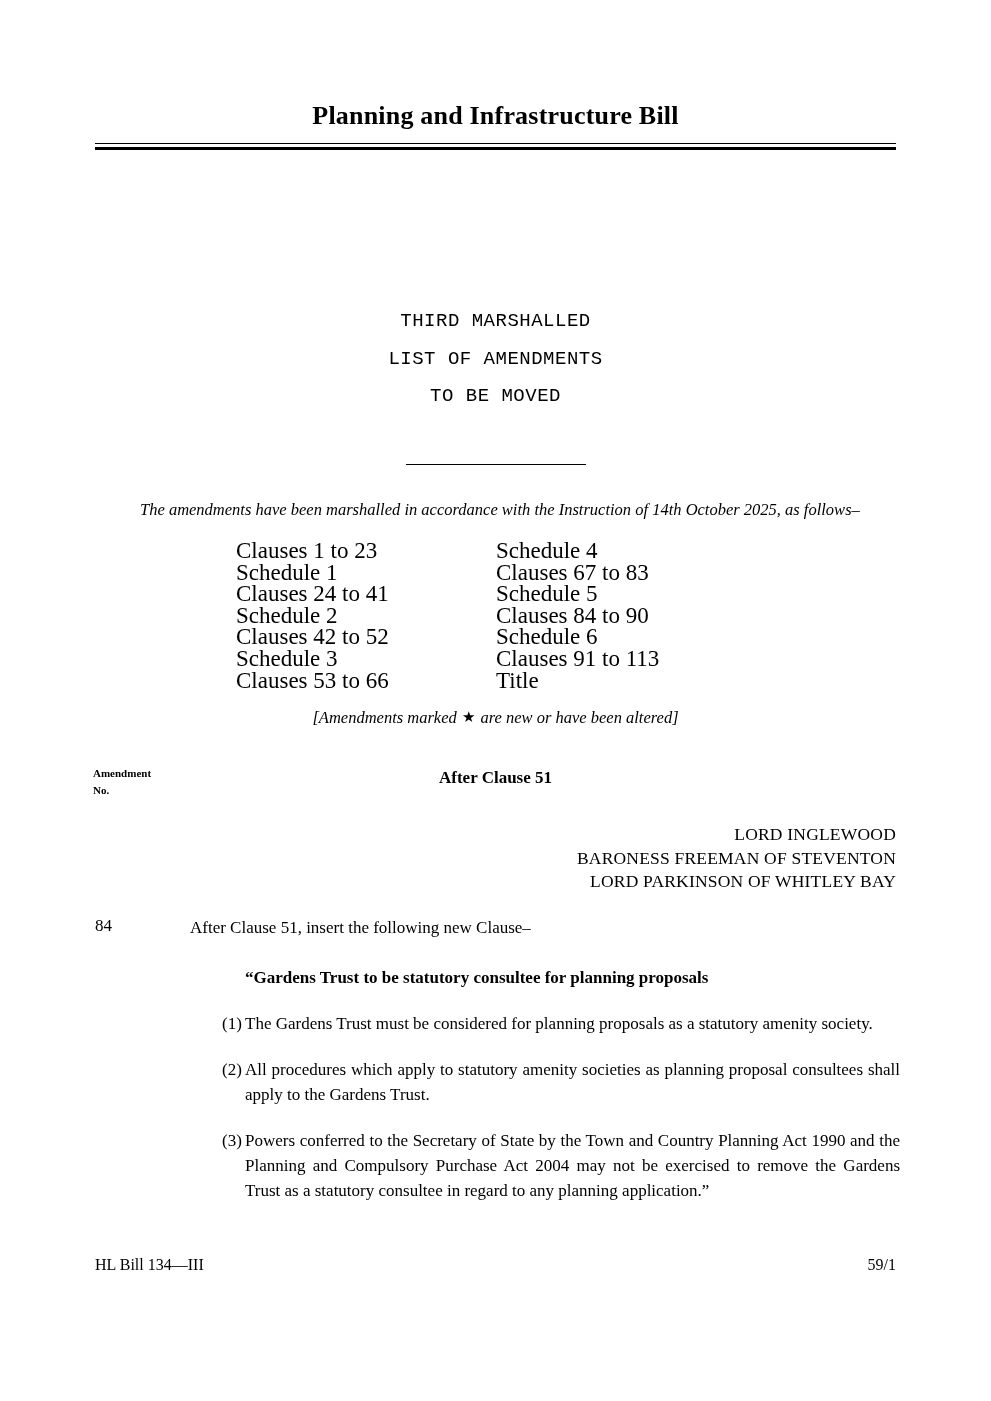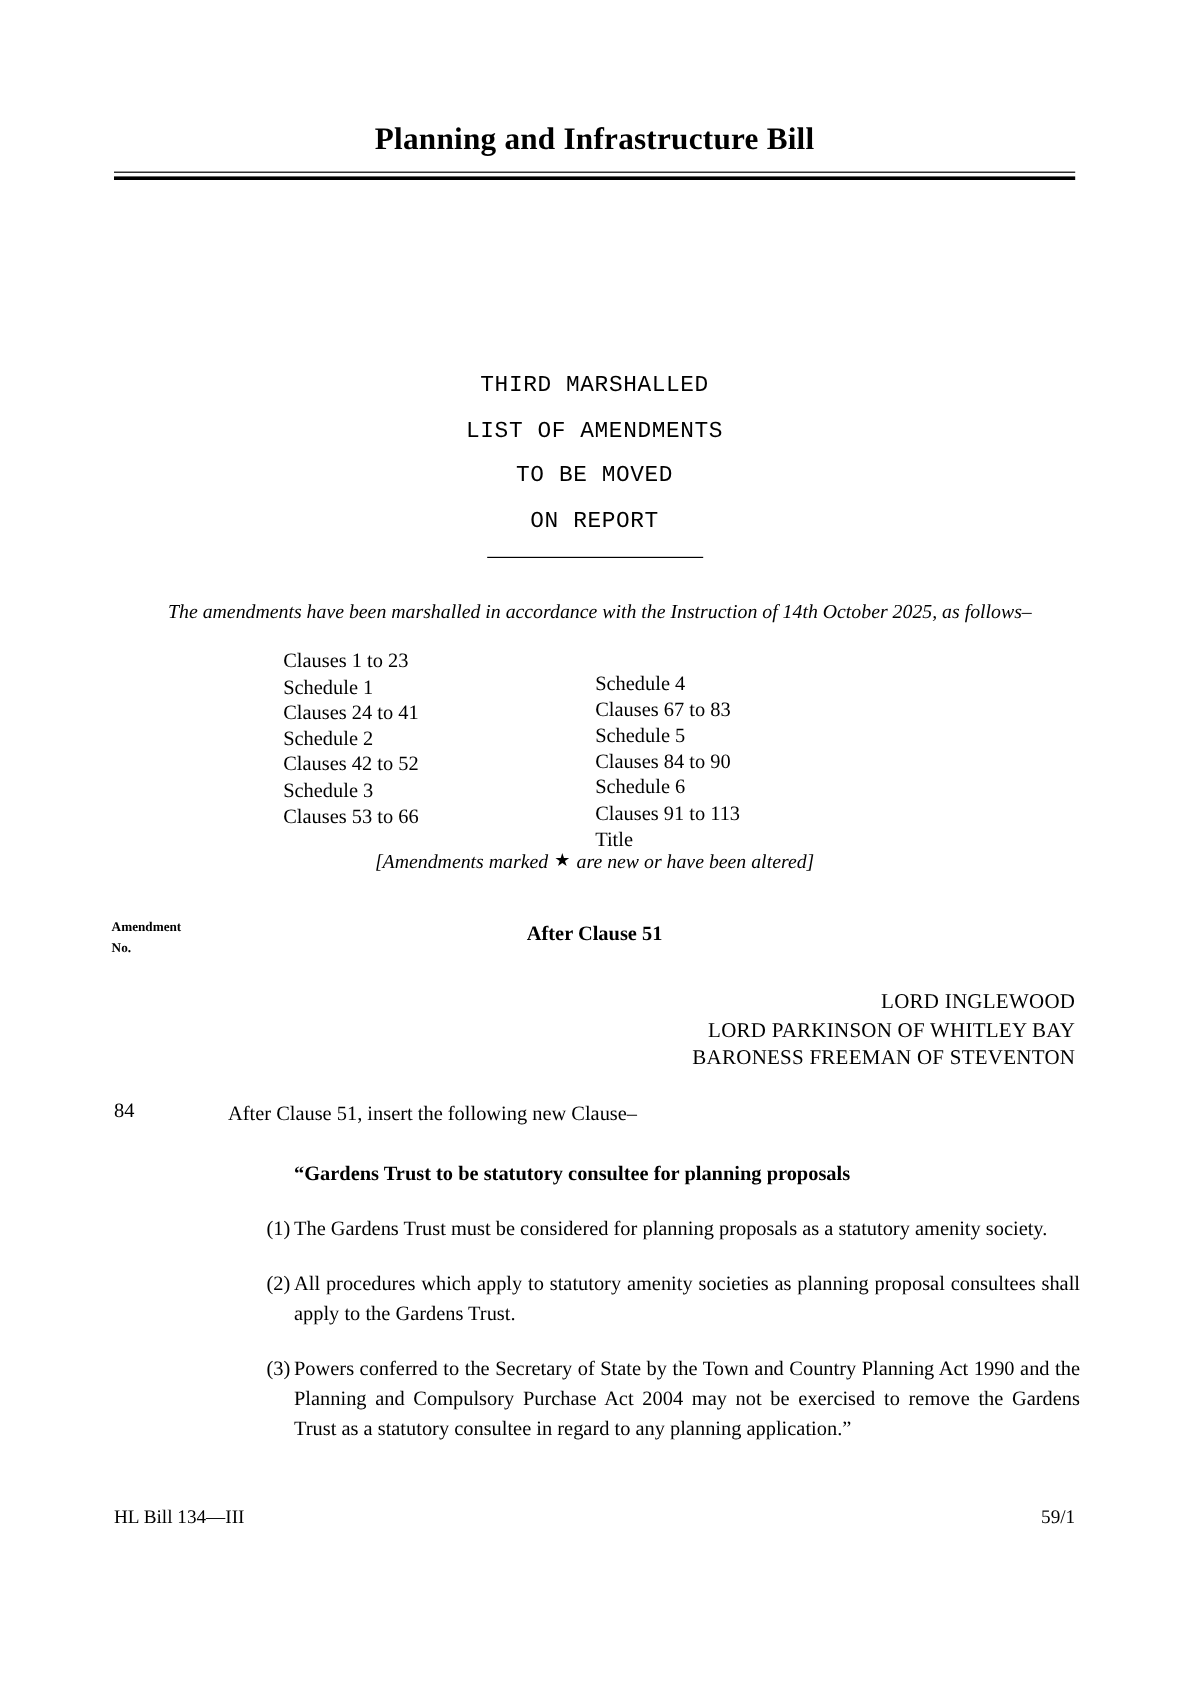--- a/index.html
+++ b/index.html
@@ -101,25 +101,25 @@
   
   .clause-columns {
     position: absolute;
     left: 236px;
     top: 540px;
     width: 600px;
   }
   .clause-col {
     display: inline-block;
     vertical-align: top;
-    font-size: 17px;
+    font-size: 23px;
     line-height: 21.6px;
   }
   .clause-col.left  { width: 260px; }
-  .clause-col.right { width: 300px; margin-top: 19px; }
+  .clause-col.right { width: 300px; }
   .clause-entry {
     white-space: nowrap;
   }
 
   
   .star-note {
     position: absolute;
     left: 95px;
     top: 708px;
     width: 801px;
@@ -243,21 +243,20 @@
     <div class="doc-title">Planning and Infrastructure Bill</div>
     <div class="rule-thin"></div>
     <div class="rule-gap"></div>
     <div class="rule-thick"></div>
   </div>
 
   <div class="heading-lines">
     <div class="heading-line">THIRD MARSHALLED</div>
     <div class="heading-line">LIST OF AMENDMENTS</div>
     <div class="heading-line">TO BE MOVED</div>
-    <div class="heading-line">ON REPORT</div>
   </div>
 
   <div class="divider-wrap">
     <span class="divider-rule"></span>
   </div>
 
   <div class="instruction">The amendments have been marshalled in accordance with the Instruction of 14th October 2025, as follows–</div>
 
   <div class="clause-columns">
     <div class="clause-col left">
@@ -287,22 +286,22 @@
 
   <div class="amendment-no-label">
     <div>Amendment</div>
     <div>No.</div>
   </div>
 
   <div class="section-heading">After Clause 51</div>
 
   <div class="sponsors">
     <div class="sponsor-line">LORD INGLEWOOD</div>
+    <div class="sponsor-line">BARONESS FREEMAN OF STEVENTON</div>
     <div class="sponsor-line">LORD PARKINSON OF WHITLEY BAY</div>
-    <div class="sponsor-line">BARONESS FREEMAN OF STEVENTON</div>
   </div>
 
   <div class="amendment">
     <div class="amendment-row">
       <div class="amendment-number">84</div>
       <div class="amendment-intro">After Clause 51, insert the following new Clause–</div>
     </div>
 
     <div class="clause-title">“Gardens Trust to be statutory consultee for planning proposals</div>
 

